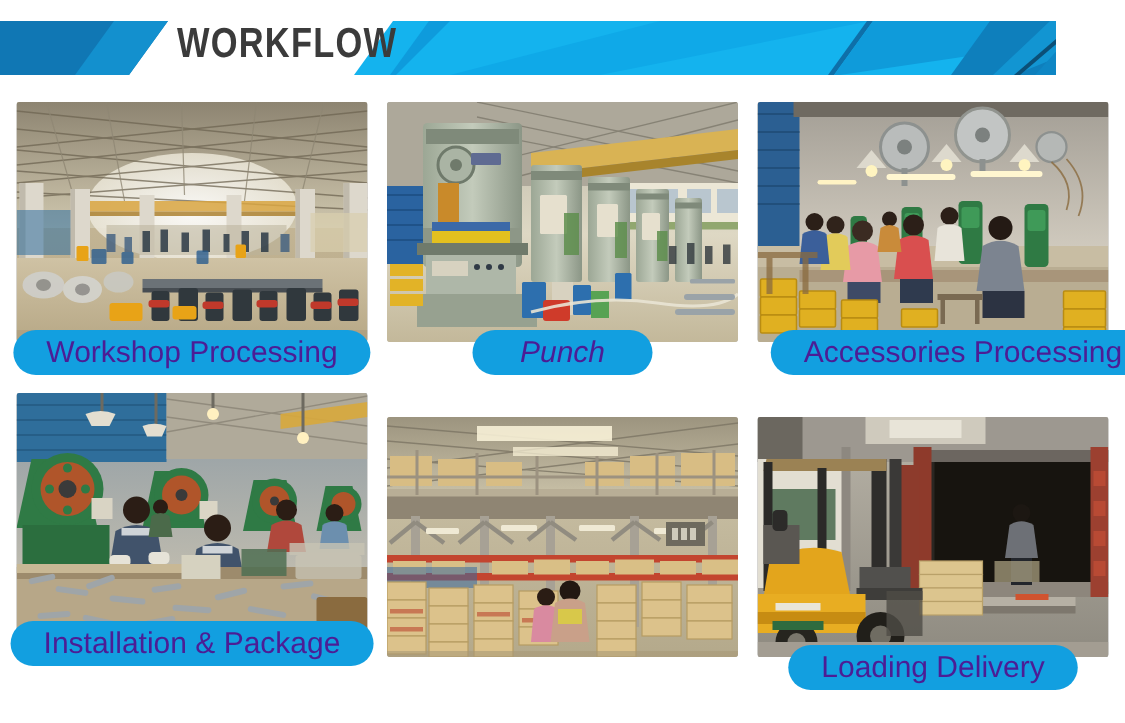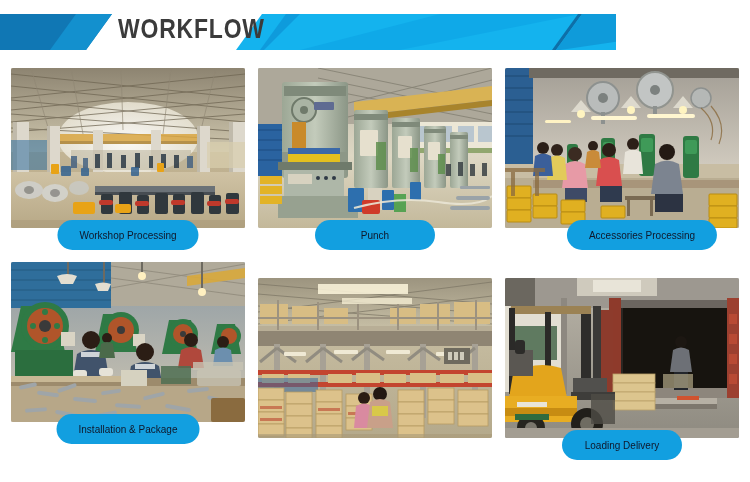--- a/index.html
+++ b/index.html
@@ -5,58 +5,58 @@
   html,body{margin:0;padding:0;}
   body{
     width:750px;height:482px;
     background:#ffffff;
     font-family:"Liberation Sans", sans-serif;
     overflow:hidden;
   }
   .page{position:relative;width:750px;height:482px;background:#fff;}
 
   
-  .banner{position:absolute;left:0;top:0;width:616px;height:58px;overflow:hidden;background:#fff;}
+  .banner{position:absolute;left:0;top:0;width:704px;height:58px;overflow:hidden;background:#fff;}
   .banner svg{display:block;}
   .banner-title{
     position:absolute;left:118px;top:13px;
     font-family:"Liberation Sans", sans-serif;
     font-size:28px;font-weight:bold;
     letter-spacing:1px;
     color:#3b3b3b;
     transform:scaleX(0.82);
     transform-origin:left top;
     white-space:nowrap;
     line-height:32px;
   }
 
   
   .grid{position:absolute;left:0;top:58px;width:750px;height:424px;}
   .card{position:absolute;width:234px;height:182px;}
   .card.c0{left:11px;top:10px;}
-  .card.c1{left:258px;top:10px;}
+  .card.c1{left:258px;top:10px;font-style:italic;}
   .card.c2{left:505px;top:10px;padding-left:40px;}
   .card.c3{left:11px;top:204px;}
   .card.c4{left:258px;top:220px;}
   .card.c5{left:505px;top:220px;}
 
   .photo{
     position:absolute;left:0;top:0;width:234px;height:160px;
     overflow:hidden;border-radius:2px;background:#bbb;
   }
   .photo svg{display:block;width:234px;height:160px;}
 
   .pill{
     position:absolute;left:50%;bottom:0px;
     transform:translateX(-50%);
     height:30px;min-width:120px;
     background:#129FE0;
     border-radius:15px;
-    color:#0f172a;
-    font-size:10px;
+    color:#4c1d95;
+    font-size:20px;
     display:flex;align-items:center;justify-content:center;
     padding:0 22px;
     white-space:nowrap;
     box-sizing:border-box;
   }
 </style>
 </head>
 <body>
 
 <div class="page">

